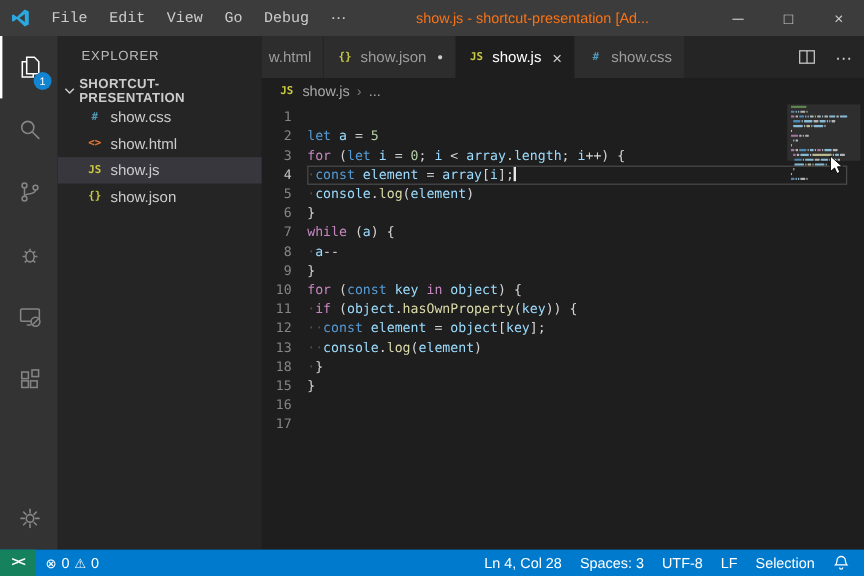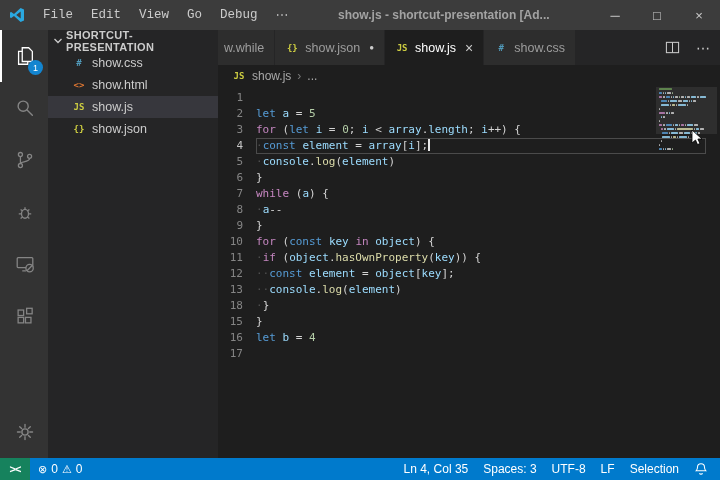--- a/index.html
+++ b/index.html
@@ -17,21 +17,21 @@
     position: absolute; top: 0; left: 0; right: 0; height: 30px;
     background: #3c3c3c; display: flex; align-items: center;
     font-size: 12.5px; color: #cccccc; z-index: 6;
   }
   .logo { width: 34px; display: flex; justify-content: center; align-items: center; }
   .menus { display: flex; }
   .menu-item { padding: 12px 9px; line-height: 30px; white-space: nowrap; font-family: Liberation Mono, monospace; }
   .overflow-btn { padding: 0 9px; line-height: 30px; font-size: 13px; }
   .window-title {
     flex: 1; text-align: center; white-space: nowrap; overflow: hidden;
-    text-overflow: clip; color: #a3a3a3; font-size: 12px; padding-right: 4px; font-weight: bold;
+    text-overflow: clip; color: #f97316; font-size: 12px; padding-right: 4px;
   }
   .win-controls { display: flex; height: 30px; }
   .win-btn { width: 42px; display: flex; align-items: center; justify-content: center; font-size: 13px; color: #cccccc; }
 
   
   .activitybar {
     position: absolute; left: 0; top: 30px; bottom: 22px; width: 48px;
     background: #333333; display: flex; flex-direction: column; z-index: 5;
   }
   .ab-item {
@@ -212,20 +212,21 @@
     <span>
       <svg width="22" height="22" viewBox="0 0 24 24" fill="none" stroke="currentColor" stroke-width="1.5" stroke-linecap="round">
           <circle cx="12" cy="12" r="3.4"></circle>
           <path d="M12 3.8v3M12 17.2v3M3.8 12h3M17.2 12h3M6.2 6.2l2.1 2.1M15.7 15.7l2.1 2.1M6.2 17.8l2.1-2.1M15.7 8.3l2.1-2.1"></path>
         </svg>
     </span>
   </div>
 </div>
 
 <div class="sidebar">
+  <div class="sb-header">EXPLORER</div>
   <div class="folder-row">
     <span>
       <svg width="12" height="12" viewBox="0 0 12 12" fill="none" stroke="#cccccc" stroke-width="1.3">
           <path d="M2.5 4l3.5 3.5L9.5 4"></path>
         </svg>
     </span>
     <span>SHORTCUT-PRESENTATION</span>
   </div>
   <div id="file-list">
       <div class="file-row">
@@ -244,21 +245,21 @@
         <span class="file-icon" style="color: rgb(203, 203, 65);">{}</span>
         <span>show.json</span>
       </div>
     </div>
 </div>
 
 <div class="editor">
   <div class="tabbar">
     <div class="tabs" id="tabs">
         <div class="tab partial">
-          <span>w.while</span>
+          <span>w.html</span>
         </div>
         <div class="tab">
           <span class="tab-icon" style="color: rgb(203, 203, 65);">{}</span>
           <span>show.json</span>
           <span class="tab-dot">●</span>
         </div>
         <div class="tab active">
           <span class="tab-icon" style="color: rgb(203, 203, 65);">JS</span>
           <span>show.js</span>
           <span class="tab-close">×</span>
@@ -293,21 +294,21 @@
       <div class="line"><span class="ln">6</span><span class="code-content"><span style="color: rgb(212, 212, 212);">}</span></span></div>
       <div class="line"><span class="ln">7</span><span class="code-content"><span style="color: rgb(197, 134, 192);">while</span><span style="color: rgb(212, 212, 212);"> (</span><span style="color: rgb(156, 220, 254);">a</span><span style="color: rgb(212, 212, 212);">) {</span></span></div>
       <div class="line"><span class="ln">8</span><span class="code-content"><span style="color: rgb(79, 79, 79);">·</span><span style="color: rgb(156, 220, 254);">a</span><span style="color: rgb(212, 212, 212);">--</span></span></div>
       <div class="line"><span class="ln">9</span><span class="code-content"><span style="color: rgb(212, 212, 212);">}</span></span></div>
       <div class="line"><span class="ln">10</span><span class="code-content"><span style="color: rgb(197, 134, 192);">for</span><span style="color: rgb(212, 212, 212);"> (</span><span style="color: rgb(86, 156, 214);">const</span><span style="color: rgb(212, 212, 212);"> </span><span style="color: rgb(156, 220, 254);">key</span><span style="color: rgb(212, 212, 212);"> </span><span style="color: rgb(197, 134, 192);">in</span><span style="color: rgb(212, 212, 212);"> </span><span style="color: rgb(156, 220, 254);">object</span><span style="color: rgb(212, 212, 212);">) {</span></span></div>
       <div class="line"><span class="ln">11</span><span class="code-content"><span style="color: rgb(79, 79, 79);">·</span><span style="color: rgb(197, 134, 192);">if</span><span style="color: rgb(212, 212, 212);"> (</span><span style="color: rgb(156, 220, 254);">object</span><span style="color: rgb(212, 212, 212);">.</span><span style="color: rgb(220, 220, 170);">hasOwnProperty</span><span style="color: rgb(212, 212, 212);">(</span><span style="color: rgb(156, 220, 254);">key</span><span style="color: rgb(212, 212, 212);">)) {</span></span></div>
       <div class="line"><span class="ln">12</span><span class="code-content"><span style="color: rgb(79, 79, 79);">··</span><span style="color: rgb(86, 156, 214);">const</span><span style="color: rgb(212, 212, 212);"> </span><span style="color: rgb(156, 220, 254);">element</span><span style="color: rgb(212, 212, 212);"> = </span><span style="color: rgb(156, 220, 254);">object</span><span style="color: rgb(212, 212, 212);">[</span><span style="color: rgb(156, 220, 254);">key</span><span style="color: rgb(212, 212, 212);">];</span></span></div>
       <div class="line"><span class="ln">13</span><span class="code-content"><span style="color: rgb(79, 79, 79);">··</span><span style="color: rgb(156, 220, 254);">console</span><span style="color: rgb(212, 212, 212);">.</span><span style="color: rgb(220, 220, 170);">log</span><span style="color: rgb(212, 212, 212);">(</span><span style="color: rgb(156, 220, 254);">element</span><span style="color: rgb(212, 212, 212);">)</span></span></div>
       <div class="line"><span class="ln">18</span><span class="code-content"><span style="color: rgb(79, 79, 79);">·</span><span style="color: rgb(212, 212, 212);">}</span></span></div>
       <div class="line"><span class="ln">15</span><span class="code-content"><span style="color: rgb(212, 212, 212);">}</span></span></div>
-      <div class="line"><span class="ln">16</span><span class="code-content"><span style="color: rgb(86, 156, 214);">let</span><span style="color: rgb(212, 212, 212);"> </span><span style="color: rgb(156, 220, 254);">b</span><span style="color: rgb(212, 212, 212);"> = </span><span style="color: rgb(181, 206, 168);">4</span></span></div>
+      <div class="line"><span class="ln">16</span></div>
       <div class="line"><span class="ln">17</span><span class="code-content"></span></div>
     </div>
   <div class="minimap">
     <div class="minimap-slider"></div>
     <div id="mm-content">
         <div class="mm-line"><span class="mm-bar" style="width: 13.2px; background: rgb(106, 153, 85);"></span></div>
         <div class="mm-line"><span class="mm-bar" style="width: 3.3px; background: rgb(86, 156, 214);"></span><span class="mm-bar" style="width: 1.1px; background: rgb(212, 212, 212);"></span><span class="mm-bar" style="width: 1.1px; background: rgb(156, 220, 254);"></span><span class="mm-bar" style="width: 3.3px; background: rgb(212, 212, 212);"></span><span class="mm-bar" style="width: 1.1px; background: rgb(181, 206, 168);"></span></div>
         <div class="mm-line"><span class="mm-bar" style="width: 3.3px; background: rgb(197, 134, 192);"></span><span class="mm-bar" style="width: 2.2px; background: rgb(212, 212, 212);"></span><span class="mm-bar" style="width: 3.3px; background: rgb(86, 156, 214);"></span><span class="mm-bar" style="width: 1.1px; background: rgb(212, 212, 212);"></span><span class="mm-bar" style="width: 1.1px; background: rgb(156, 220, 254);"></span><span class="mm-bar" style="width: 3.3px; background: rgb(212, 212, 212);"></span><span class="mm-bar" style="width: 1.1px; background: rgb(181, 206, 168);"></span><span class="mm-bar" style="width: 2.2px; background: rgb(212, 212, 212);"></span><span class="mm-bar" style="width: 1.1px; background: rgb(156, 220, 254);"></span><span class="mm-bar" style="width: 3.3px; background: rgb(212, 212, 212);"></span><span class="mm-bar" style="width: 5.5px; background: rgb(156, 220, 254);"></span><span class="mm-bar" style="width: 1.1px; background: rgb(212, 212, 212);"></span><span class="mm-bar" style="width: 6.6px; background: rgb(156, 220, 254);"></span></div>
         <div class="mm-line"><span class="mm-bar" style="width: 1.1px; background: transparent;"></span><span class="mm-bar" style="width: 5.5px; background: rgb(86, 156, 214);"></span><span class="mm-bar" style="width: 1.1px; background: rgb(212, 212, 212);"></span><span class="mm-bar" style="width: 7.7px; background: rgb(156, 220, 254);"></span><span class="mm-bar" style="width: 3.3px; background: rgb(212, 212, 212);"></span><span class="mm-bar" style="width: 5.5px; background: rgb(156, 220, 254);"></span><span class="mm-bar" style="width: 1.1px; background: rgb(212, 212, 212);"></span><span class="mm-bar" style="width: 1.1px; background: rgb(156, 220, 254);"></span><span class="mm-bar" style="width: 2.2px; background: rgb(212, 212, 212);"></span></div>
         <div class="mm-line"><span class="mm-bar" style="width: 1.1px; background: transparent;"></span><span class="mm-bar" style="width: 7.7px; background: rgb(156, 220, 254);"></span><span class="mm-bar" style="width: 1.1px; background: rgb(212, 212, 212);"></span><span class="mm-bar" style="width: 3.3px; background: rgb(220, 220, 170);"></span><span class="mm-bar" style="width: 1.1px; background: rgb(212, 212, 212);"></span><span class="mm-bar" style="width: 7.7px; background: rgb(156, 220, 254);"></span><span class="mm-bar" style="width: 1.1px; background: rgb(212, 212, 212);"></span></div>
@@ -335,21 +336,21 @@
   <div class="remote">
     <span>&gt;&lt;</span>
   </div>
   <div class="problems">
     <span class="ico">⊗</span>
     <span>0</span>
     <span class="ico">⚠</span>
     <span>0</span>
   </div>
   <div class="sb-right">
-    <span>Ln 4, Col 35</span>
+    <span>Ln 4, Col 28</span>
     <span>Spaces: 3</span>
     <span>UTF-8</span>
     <span>LF</span>
     <span>Selection</span>
     <span>
       <svg width="14" height="14" viewBox="0 0 16 16" fill="none" stroke="#ffffff" stroke-width="1.2">
           <path d="M8 2a4 4 0 0 1 4 4c0 2.5.8 3.3 1.5 4H2.5C3.2 9.3 4 8.5 4 6a4 4 0 0 1 4-4z"></path>
           <path d="M6.5 12.5a1.5 1.5 0 0 0 3 0"></path>
         </svg>
     </span>

